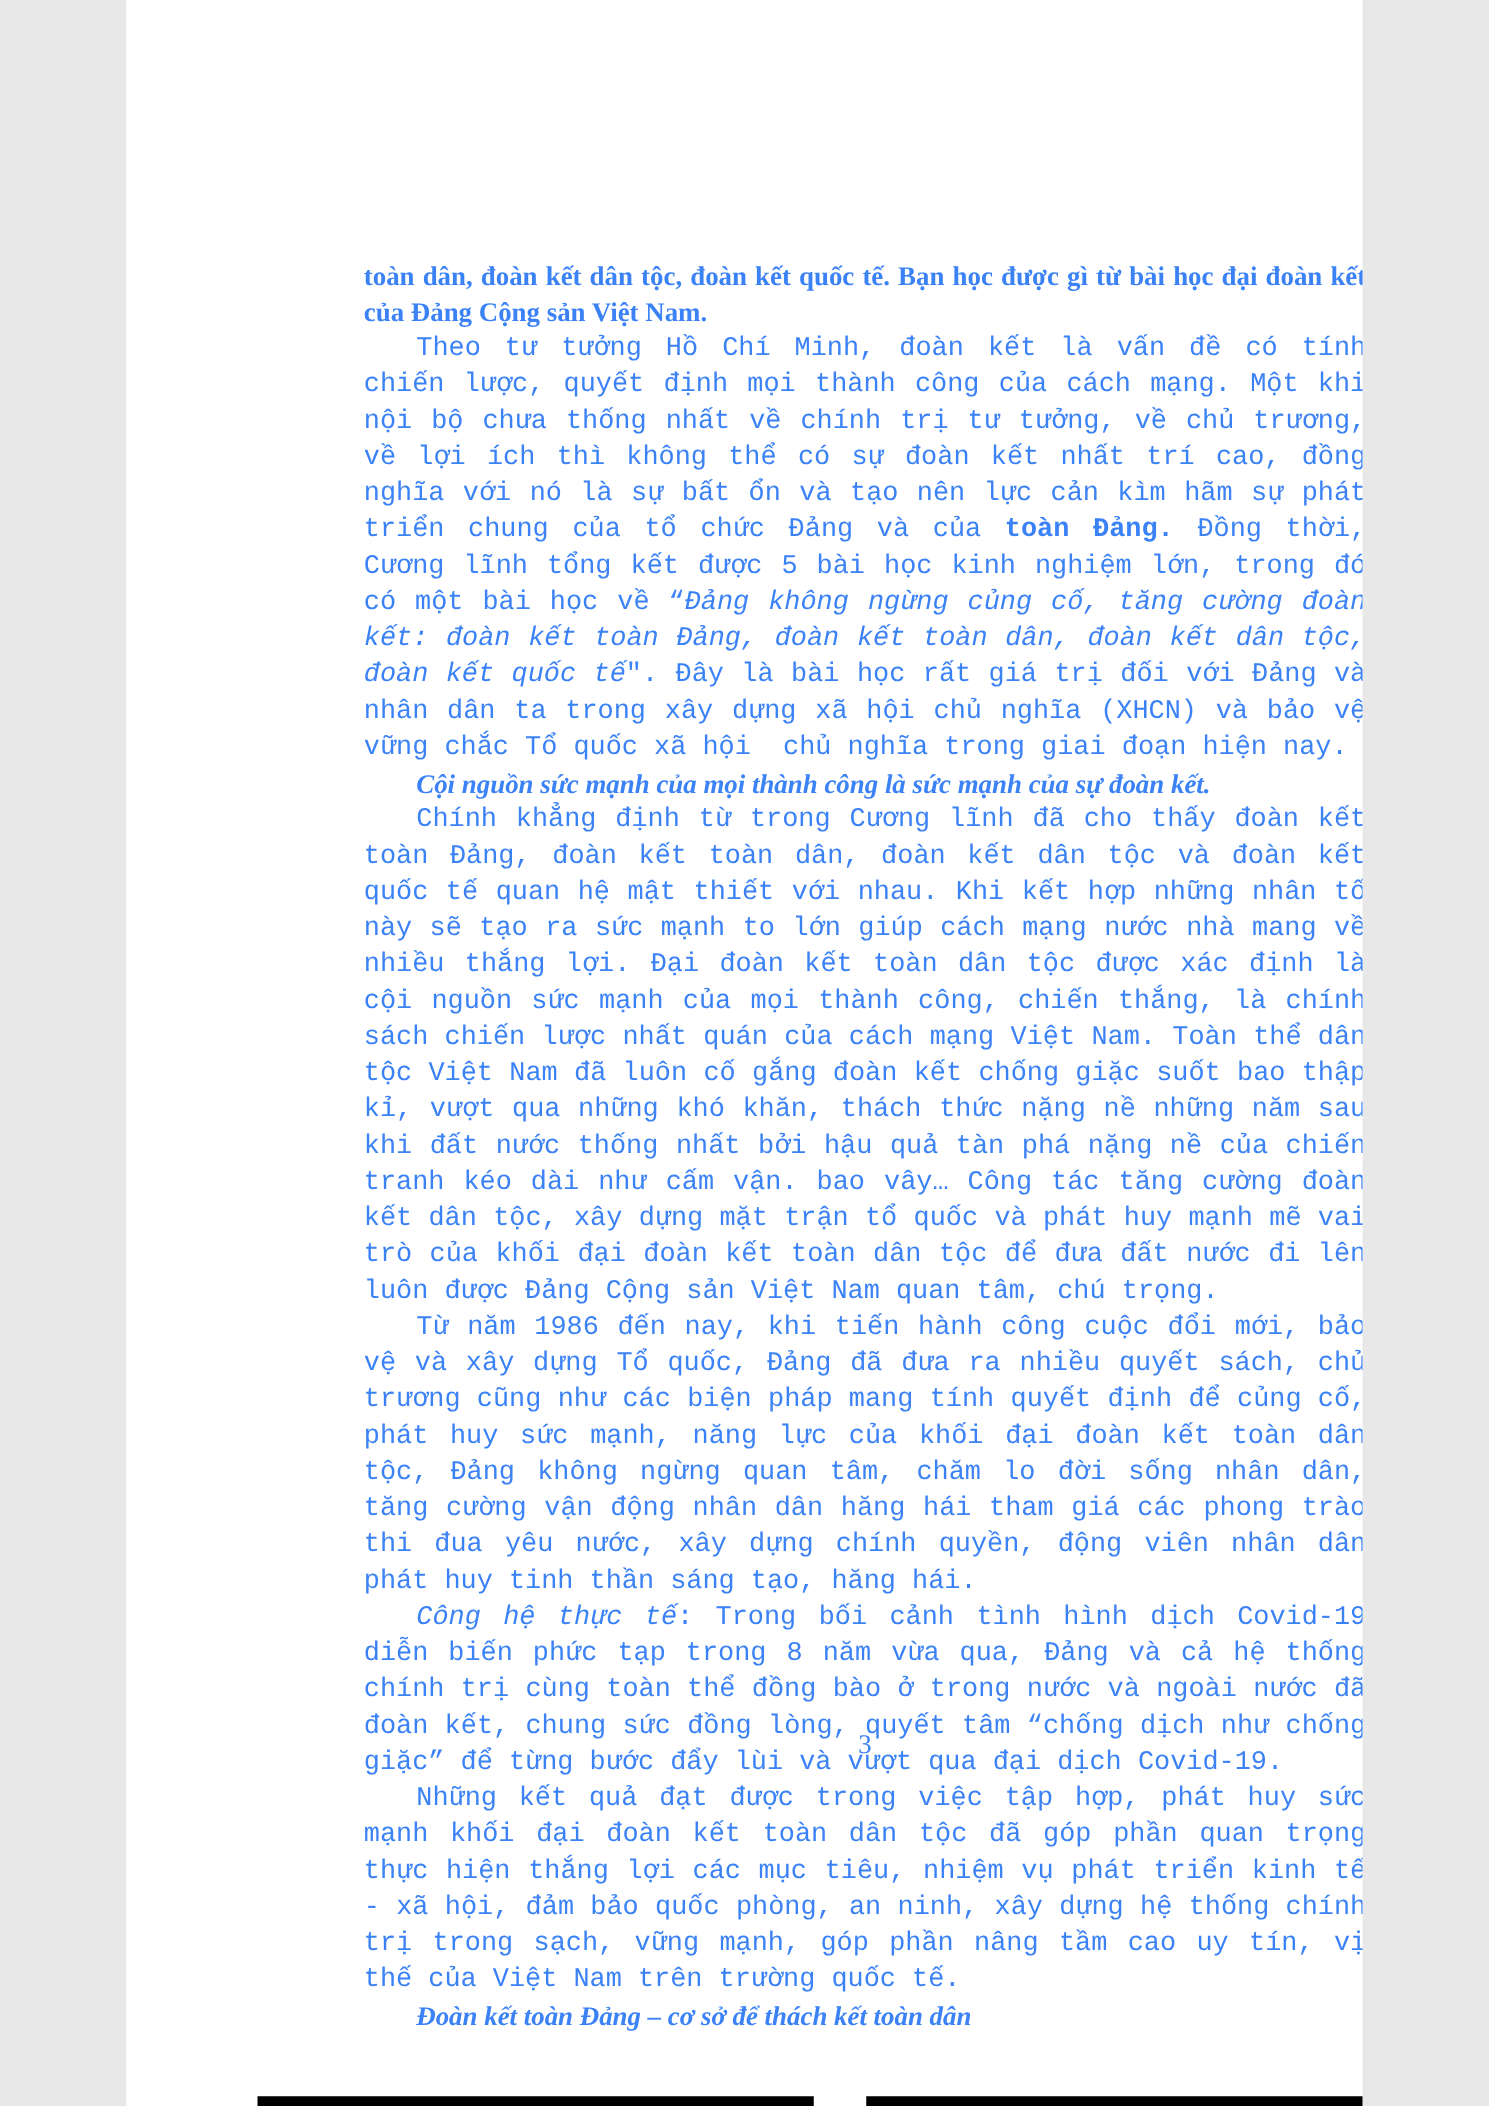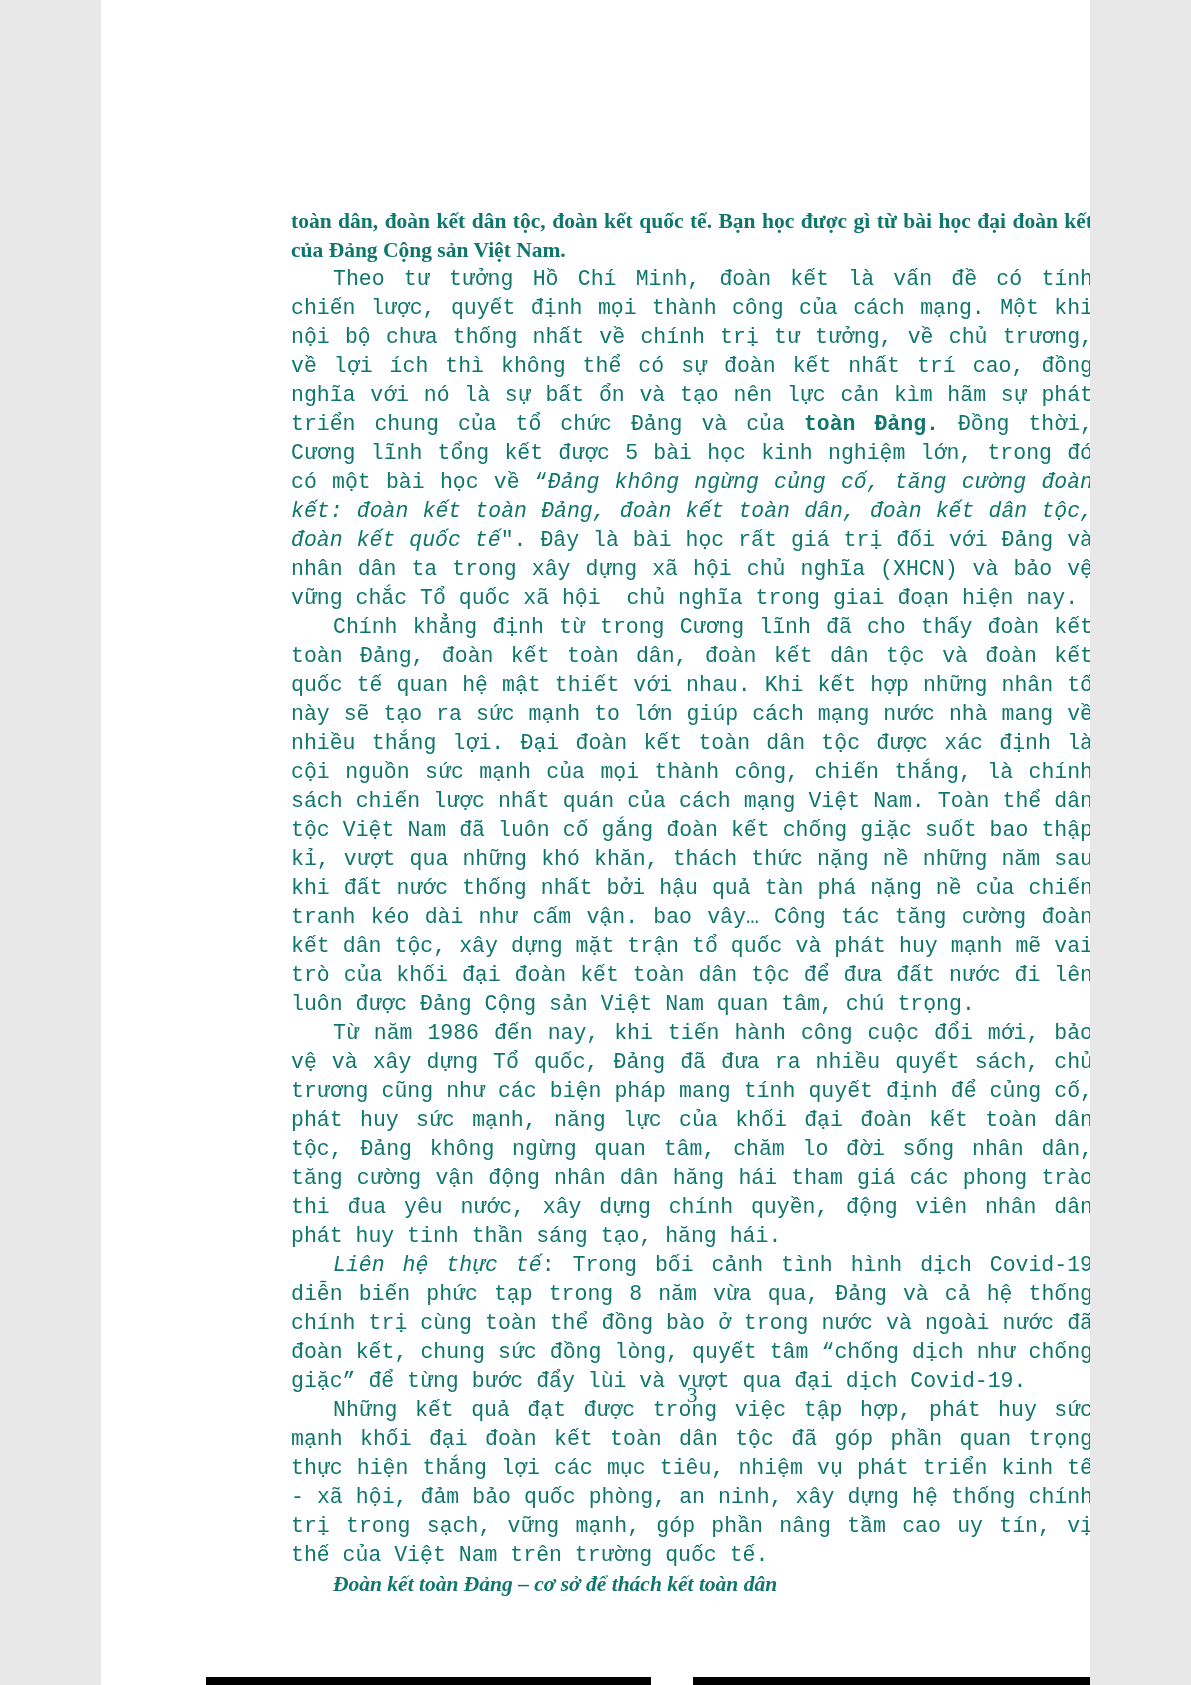--- a/index.html
+++ b/index.html
@@ -3,21 +3,21 @@
 <meta charset="utf-8">
 <style>
   html, body { margin: 0; padding: 0; background: #e8e8e8; }
   .page {
     position: relative;
     width: 989px;
     height: 1685px;
     margin: 0 auto;
     background: #ffffff;
     font-family: "Liberation Serif", serif;
-    color: #0f766e;
+    color: #3b82f6;
     overflow: hidden;
   }
   .content {
     position: absolute;
     left: 190px;
     top: 207px;
     width: 802px;
     font-size: 21.5px;
     line-height: 29px;
     text-align: justify;
@@ -48,22 +48,23 @@
   .bottom-rule-left  { left: 105px; width: 445px; }
   .bottom-rule-right { left: 592px; width: 497px; }
 </style>
 </head>
 <body>
 
 <div class="page">
   <div class="content" id="doc-body">
       <p class="p-intro"><span class="run-bold">toàn dân, đoàn kết dân tộc, đoàn kết quốc tế. Bạn học được gì từ bài học đại đoàn kết của Đảng Cộng sản Việt Nam.</span></p>
       <p class="p-body"><span class="run-normal">Theo tư tưởng Hồ Chí Minh, đoàn kết là vấn đề có tính chiến lược, quyết định mọi thành công của cách mạng. Một khi nội bộ chưa thống nhất về chính trị tư tưởng, về chủ trương, về lợi ích thì không thể có sự đoàn kết nhất trí cao, đồng nghĩa với nó là sự bất ổn và tạo nên lực cản kìm hãm sự phát triển chung của tổ chức Đảng và của </span><span class="run-bold">toàn Đảng.</span><span class="run-normal"> Đồng thời, Cương lĩnh tổng kết được 5 bài học kinh nghiệm lớn, trong đó có một bài học về “</span><span class="run-italic">Đảng không ngừng củng cố, tăng cường đoàn kết: đoàn kết toàn Đảng, đoàn kết toàn dân, đoàn kết dân tộc, đoàn kết quốc tế</span><span class="run-normal">". Đây là bài học rất giá trị đối với Đảng và nhân dân ta trong xây dựng xã hội chủ nghĩa (XHCN) và bảo vệ vững chắc Tổ quốc xã hội&nbsp; chủ nghĩa trong giai đoạn hiện nay.</span></p>
+      <p class="p-subhead"><span class="run-bolditalic">Cội nguồn sức mạnh của mọi thành công là sức mạnh của sự đoàn kết.</span></p>
       <p class="p-body"><span class="run-normal">Chính khẳng định từ trong Cương lĩnh đã cho thấy đoàn kết toàn Đảng, đoàn kết toàn dân, đoàn kết dân tộc và đoàn kết quốc tế quan hệ mật thiết với nhau. Khi kết hợp những nhân tố này sẽ tạo ra sức mạnh to lớn giúp cách mạng nước nhà mang về nhiều thắng lợi. Đại đoàn kết toàn dân tộc được xác định là cội nguồn sức mạnh của mọi thành công, chiến thắng, là chính sách chiến lược nhất quán của cách mạng Việt Nam. Toàn thể dân tộc Việt Nam đã luôn cố gắng đoàn kết chống giặc suốt bao thập kỉ, vượt qua những khó khăn, thách thức nặng nề những năm sau khi đất nước thống nhất bởi hậu quả tàn phá nặng nề của chiến tranh kéo dài như cấm vận. bao vây… Công tác tăng cường đoàn kết dân tộc, xây dựng mặt trận tổ quốc và phát huy mạnh mẽ vai trò của khối đại đoàn kết toàn dân tộc để đưa đất nước đi lên luôn được Đảng Cộng sản Việt Nam quan tâm, chú trọng.</span></p>
       <p class="p-body"><span class="run-normal">Từ năm 1986 đến nay, khi tiến hành công cuộc đổi mới, bảo vệ và xây dựng Tổ quốc, Đảng đã đưa ra nhiều quyết sách, chủ trương cũng như các biện pháp mang tính quyết định để củng cố, phát huy sức mạnh, năng lực của khối đại đoàn kết toàn dân tộc, Đảng không ngừng quan tâm, chăm lo đời sống nhân dân, tăng cường vận động nhân dân hăng hái tham giá các phong trào thi đua yêu nước, xây dựng chính quyền, động viên nhân dân phát huy tinh thần sáng tạo, hăng hái.</span></p>
-      <p class="p-body"><span class="run-italic">Liên hệ thực tế</span><span class="run-normal">: Trong bối cảnh tình hình dịch Covid-19 diễn biến phức tạp trong 8 năm vừa qua, Đảng và cả hệ thống chính trị cùng toàn thể đồng bào ở trong nước và ngoài nước đã đoàn kết, chung sức đồng lòng, quyết tâm “chống dịch như chống giặc” để từng bước đẩy lùi và vượt qua đại dịch Covid-19.</span></p>
+      <p class="p-body"><span class="run-italic">Công hệ thực tế</span><span class="run-normal">: Trong bối cảnh tình hình dịch Covid-19 diễn biến phức tạp trong 8 năm vừa qua, Đảng và cả hệ thống chính trị cùng toàn thể đồng bào ở trong nước và ngoài nước đã đoàn kết, chung sức đồng lòng, quyết tâm “chống dịch như chống giặc” để từng bước đẩy lùi và vượt qua đại dịch Covid-19.</span></p>
       <p class="p-body"><span class="run-normal">Những kết quả đạt được trong việc tập hợp, phát huy sức mạnh khối đại đoàn kết toàn dân tộc đã góp phần quan trọng thực hiện thắng lợi các mục tiêu, nhiệm vụ phát triển kinh tế - xã hội, đảm bảo quốc phòng, an ninh, xây dựng hệ thống chính trị trong sạch, vững mạnh, góp phần nâng tầm cao uy tín, vị thế của Việt Nam trên trường quốc tế.</span></p>
       <p class="p-subhead"><span class="run-bolditalic">Đoàn kết toàn Đảng – cơ sở để thách kết toàn dân</span></p>
     </div>
   <div class="page-number">3</div>
   <div class="bottom-rule-left"></div>
   <div class="bottom-rule-right"></div>
 </div>
 
 </body></html>

